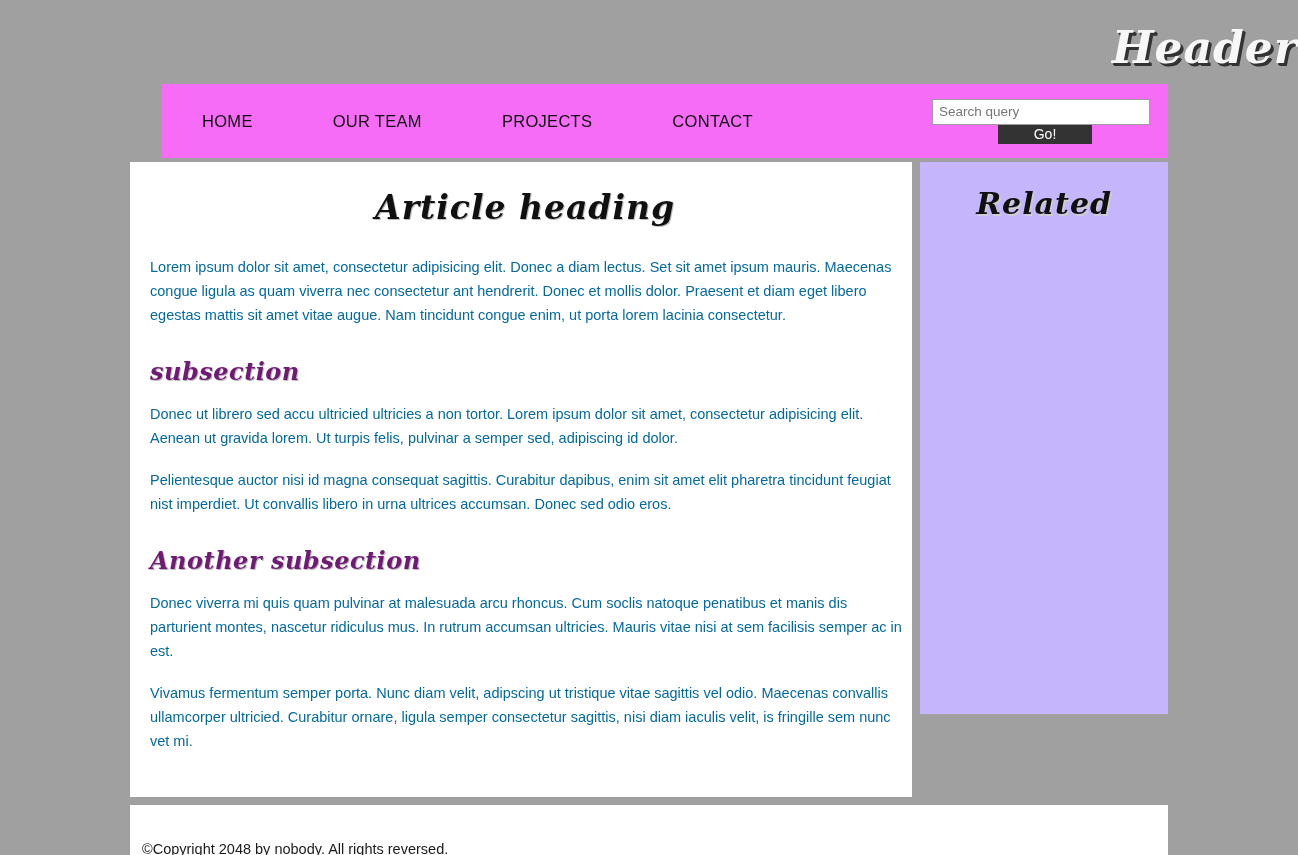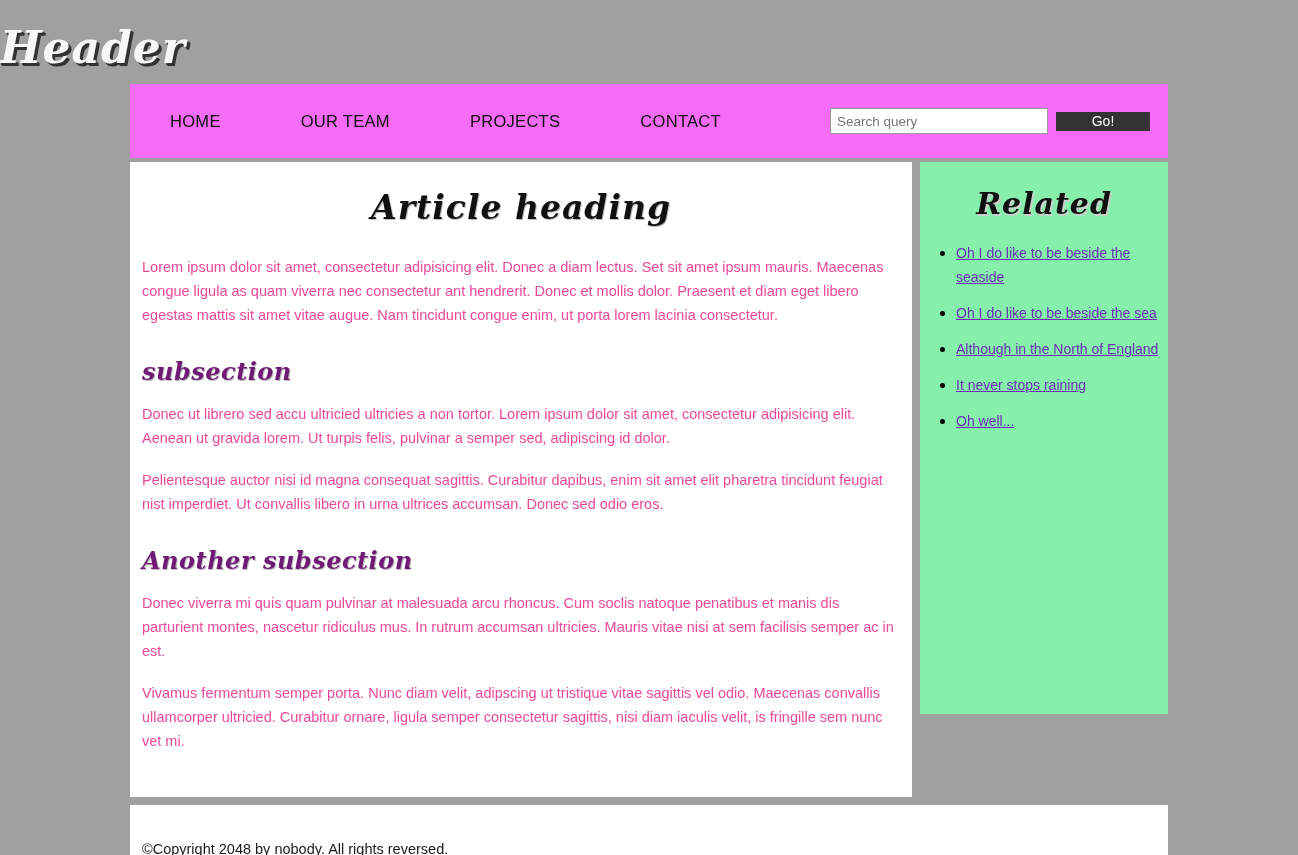--- a/index.html
+++ b/index.html
@@ -12,21 +12,21 @@
     background: #a0a0a0;
     font-family: "Liberation Sans", sans-serif;
     overflow: hidden;
   }
   .page {
     width: 1298px;
     height: 855px;
     position: relative;
   }
   .site-header {
-    text-align: left;
+    text-align: right;
     padding-top: 22px;
     height: 62px;
   }
   .site-header .title {
     font-family: "DejaVu Serif", serif;
     font-style: italic;
     font-weight: bold;
     font-size: 44px;
     color: #f7f7f7;
     letter-spacing: 1px;
@@ -37,20 +37,21 @@
     width: 1038px;
     margin: 0 auto;
   }
   nav.navbar {
     background: #f66cf6;
     height: 74px;
     display: flex;
     align-items: center;
     padding: 0 0 0 0;
     box-sizing: border-box;
+    margin-left: 32px;
   }
   .nav-links {
     display: flex;
     align-items: center;
     list-style: none;
     margin: 0;
     padding: 0;
     flex: 0 0 auto;
   }
   .nav-links li {
@@ -62,20 +63,21 @@
     text-decoration: none;
     font-size: 16.5px;
     padding: 0 40px;
     letter-spacing: 0.3px;
   }
   .nav-search {
     display: flex;
     align-items: center;
     margin-left: auto;
     padding-right: 18px;
+    flex-direction: column;
   }
   .nav-search input[type="text"] {
     width: 218px;
     height: 26px;
     border: 1px solid #9b9b9b;
     background: #ffffff;
     font-size: 13.5px;
     color: #555;
     padding: 0 6px;
     box-sizing: border-box;
@@ -98,21 +100,21 @@
   }
   .content-row {
     display: flex;
     align-items: flex-start;
     margin-top: 4px;
   }
   main.article {
     width: 820px;
     background: #ffffff;
     min-height: 552px;
-    padding: 0 0 26px 0;
+    padding: 0 0 26px 8px;
     box-sizing: border-box;
   }
   .article h1 {
     font-family: "DejaVu Serif", serif;
     font-style: italic;
     font-weight: bold;
     font-size: 33px;
     text-align: center;
     margin: 26px 0 28px 0;
     color: #101010;
@@ -126,27 +128,27 @@
     font-size: 24px;
     color: #701a75;
     margin: 30px 0 16px 0;
     padding-left: 12px;
     text-shadow: 1px 1px 0 #bbb;
     letter-spacing: 0.5px;
   }
   .article p {
     font-size: 14.5px;
     line-height: 24px;
-    color: #ec4899;
+    color: #0369a1;
     margin: 0 0 18px 0;
     padding: 0 10px 0 12px;
   }
   aside.sidebar {
     width: 260px;
-    background: #86efac;
+    background: #c4b5fd;
     margin-left: 8px;
     min-height: 552px;
     padding: 0 0 24px 0;
     box-sizing: border-box;
   }
   .sidebar h2 {
     font-family: "DejaVu Serif", serif;
     font-style: italic;
     font-weight: bold;
     font-size: 30px;
@@ -225,37 +227,20 @@
         <p>Donec ut librero sed accu ultricied ultricies a non tortor. Lorem ipsum dolor sit amet, consectetur adipisicing elit. Aenean ut gravida lorem. Ut turpis felis, pulvinar a semper sed, adipiscing id dolor.</p>
         <p>Pelientesque auctor nisi id magna consequat sagittis. Curabitur dapibus, enim sit amet elit pharetra tincidunt feugiat nist imperdiet. Ut convallis libero in urna ultrices accumsan. Donec sed odio eros.</p>
 
         <h2>Another subsection</h2>
         <p>Donec viverra mi quis quam pulvinar at malesuada arcu rhoncus. Cum soclis natoque penatibus et manis dis parturient montes, nascetur ridiculus mus. In rutrum accumsan ultricies. Mauris vitae nisi at sem facilisis semper ac in est.</p>
         <p>Vivamus fermentum semper porta. Nunc diam velit, adipscing ut tristique vitae sagittis vel odio. Maecenas convallis ullamcorper ultricied. Curabitur ornare, ligula semper consectetur sagittis, nisi diam iaculis velit, is fringille sem nunc vet mi.</p>
       </main>
 
       <aside class="sidebar">
         <h2>Related</h2>
-        <ul>
-          <li>
-            <a href="#">Oh I do like to be beside the seaside</a>
-          </li>
-          <li>
-            <a href="#">Oh I do like to be beside the sea</a>
-          </li>
-          <li>
-            <a href="#">Although in the North of England</a>
-          </li>
-          <li>
-            <a href="#">It never stops raining</a>
-          </li>
-          <li>
-            <a href="#">Oh well...</a>
-          </li>
-        </ul>
       </aside>
 
     </div>
 
     <footer class="site-footer">
       <div class="copy">©Copyright 2048 by nobody. All rights reversed.</div>
     </footer>
 
   </div>
 </div>

